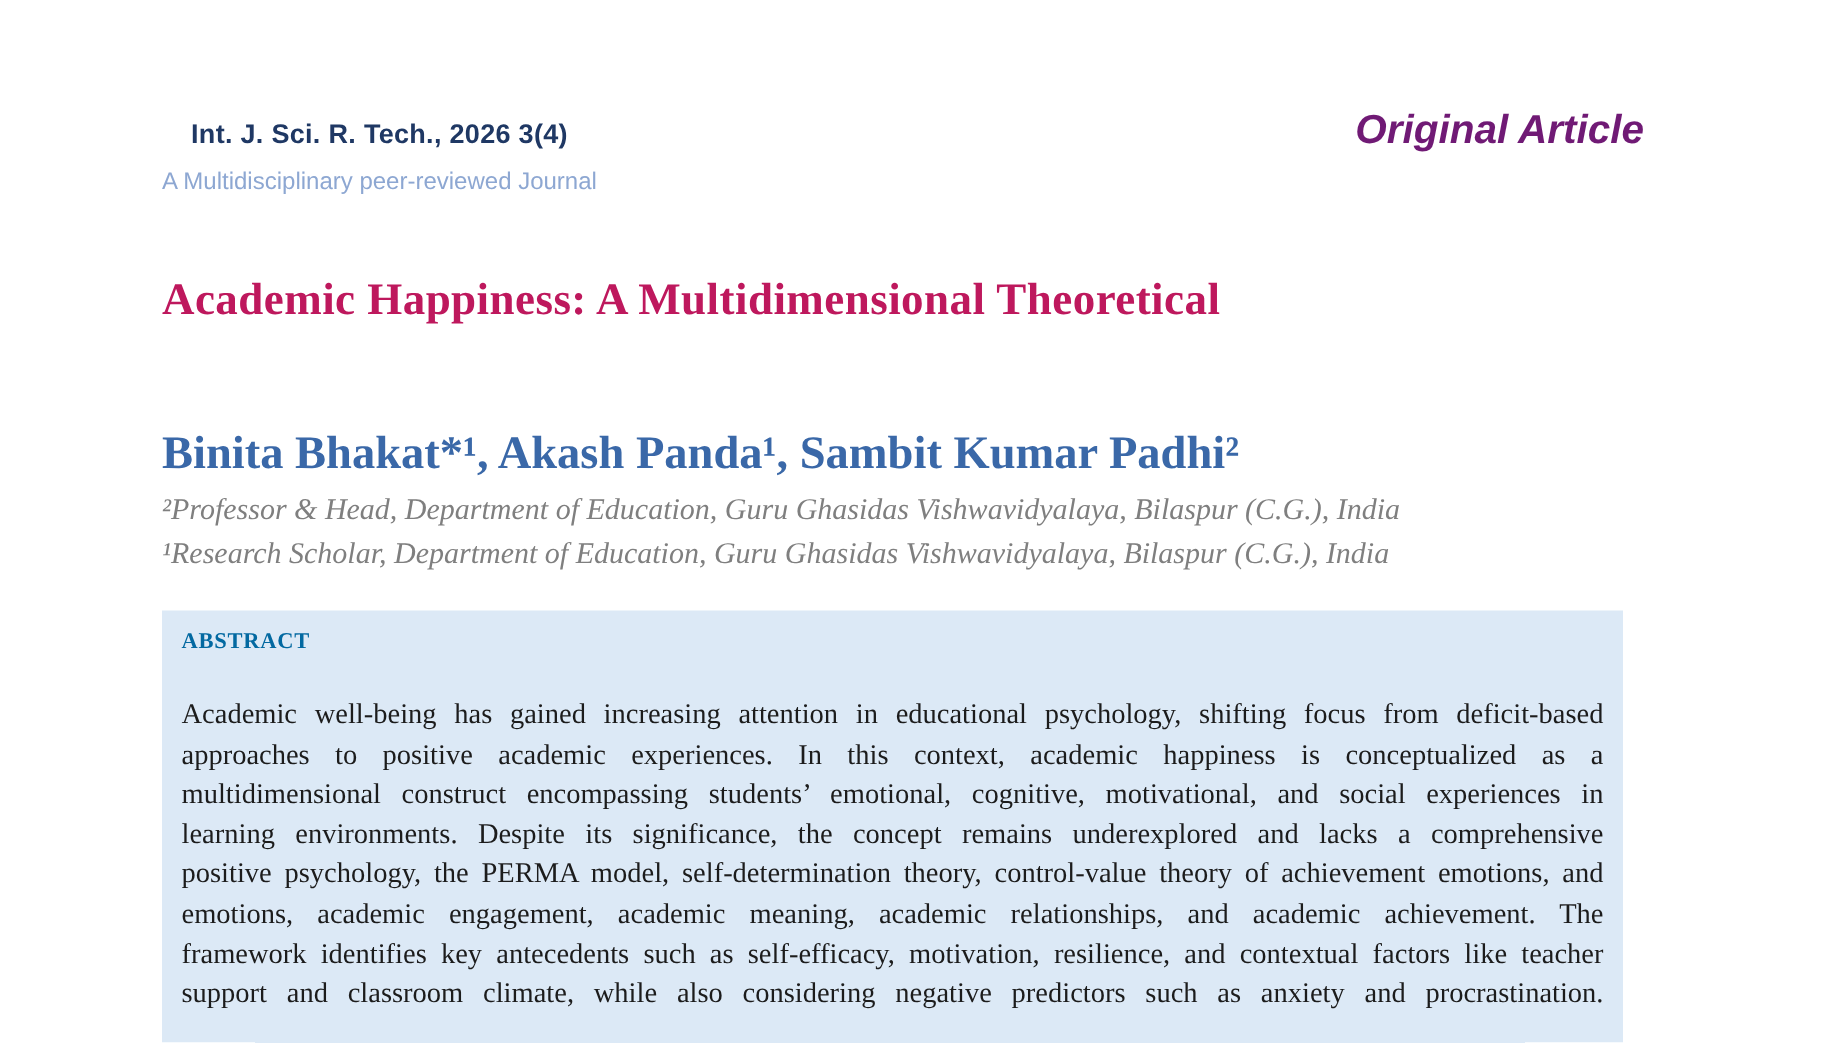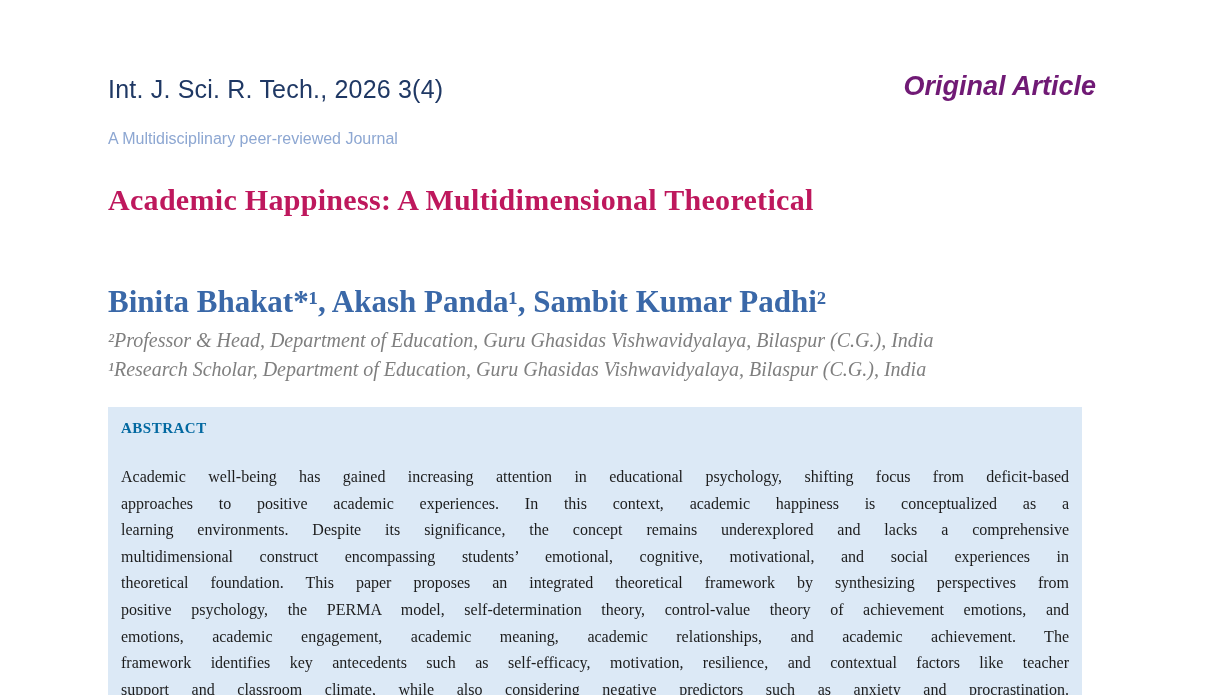--- a/index.html
+++ b/index.html
@@ -10,35 +10,36 @@
     background: #ffffff;
     overflow: hidden;
     font-family: "Liberation Serif", serif;
   }
 
   
   .masthead { position: absolute; left: 108px; top: 74px; }
   .journal-title {
     margin: 0;
     font-family: "Liberation Sans", sans-serif;
-    font-size: 25px;
+    font-size: 18px;
     line-height: 30px;
-    font-weight: 400;
+    font-weight: 700;
     color: #1f3864;
     letter-spacing: 0.2px;
     white-space: nowrap;
+    text-align: center;
   }
   .journal-sub {
     font-family: "Liberation Sans", sans-serif;
     font-size: 16px;
     line-height: 22px;
     color: #8da7d2;
     white-space: nowrap;
   }
-  .journal-sub.first { margin-top: 24px; }
+  .journal-sub.first { margin-top: 7px; }
 
   .article-type {
     position: absolute;
     top: 71px;
     right: 124px;
     font-family: "Liberation Sans", sans-serif;
     font-style: italic;
     font-weight: 600;
     font-size: 27px;
     color: #701a75;
@@ -95,21 +96,21 @@
   }
   .abstract-heading {
     margin: 0 0 23px 0;
     font-size: 15px;
     line-height: 26px;
     font-weight: 700;
     letter-spacing: 0.5px;
     color: #0369a1;
   }
   .abs-line {
-    font-size: 16px;
+    font-size: 19px;
     line-height: 26.6px;
     height: 26.6px;
     overflow: hidden;
     color: #1c1c1c;
     text-align: justify;
     text-align-last: justify;
     word-spacing: 1px;
   }
 </style>
 </head>
@@ -132,22 +133,21 @@
 
   <div class="affiliations">
     <div class="affil">²Professor &amp; Head, Department of Education, Guru Ghasidas Vishwavidyalaya, Bilaspur (C.G.), India</div>
     <div class="affil">¹Research Scholar, Department of Education, Guru Ghasidas Vishwavidyalaya, Bilaspur (C.G.), India</div>
   </div>
 
   <section class="abstract-box">
     <h3 class="abstract-heading">ABSTRACT</h3>
     <div class="abs-line">Academic well-being has gained increasing attention in educational psychology, shifting focus from deficit-based</div>
     <div class="abs-line">approaches to positive academic experiences. In this context, academic happiness is conceptualized as a</div>
+    <div class="abs-line">multidimensional construct encompassing students’ emotional, cognitive, motivational, and social experiences in</div>
     <div class="abs-line">learning environments. Despite its significance, the concept remains underexplored and lacks a comprehensive</div>
-    <div class="abs-line">multidimensional construct encompassing students’ emotional, cognitive, motivational, and social experiences in</div>
-    <div class="abs-line">theoretical foundation. This paper proposes an integrated theoretical framework by synthesizing perspectives from</div>
     <div class="abs-line">positive psychology, the PERMA model, self-determination theory, control-value theory of achievement emotions, and</div>
     <div class="abs-line">emotions, academic engagement, academic meaning, academic relationships, and academic achievement. The</div>
     <div class="abs-line">framework identifies key antecedents such as self-efficacy, motivation, resilience, and contextual factors like teacher</div>
     <div class="abs-line">support and classroom climate, while also considering negative predictors such as anxiety and procrastination.</div>
   </section>
 
 </div>
 
 </body></html>

